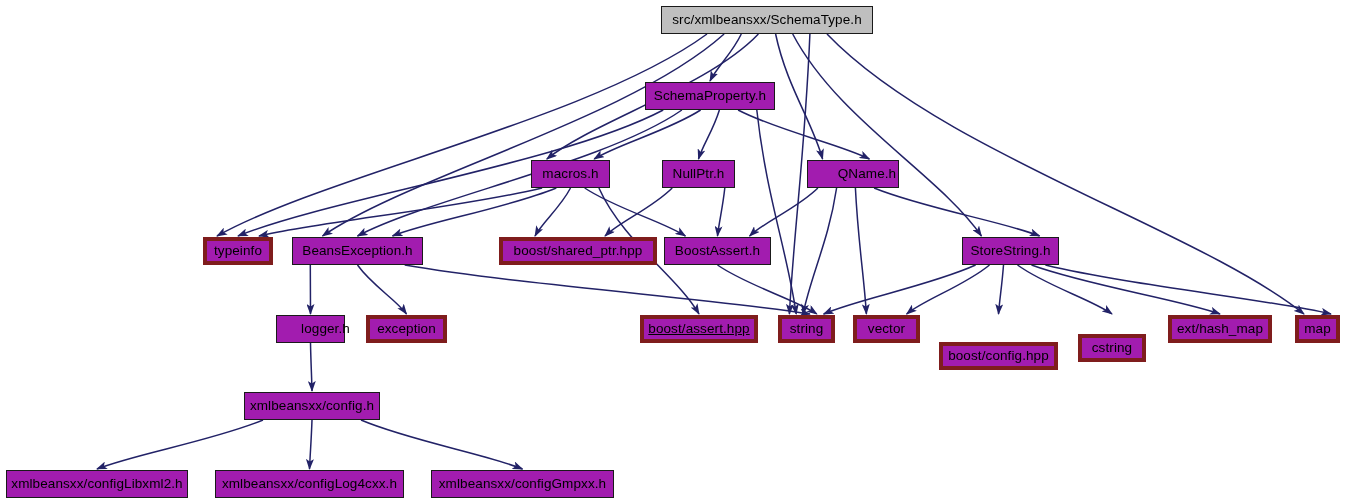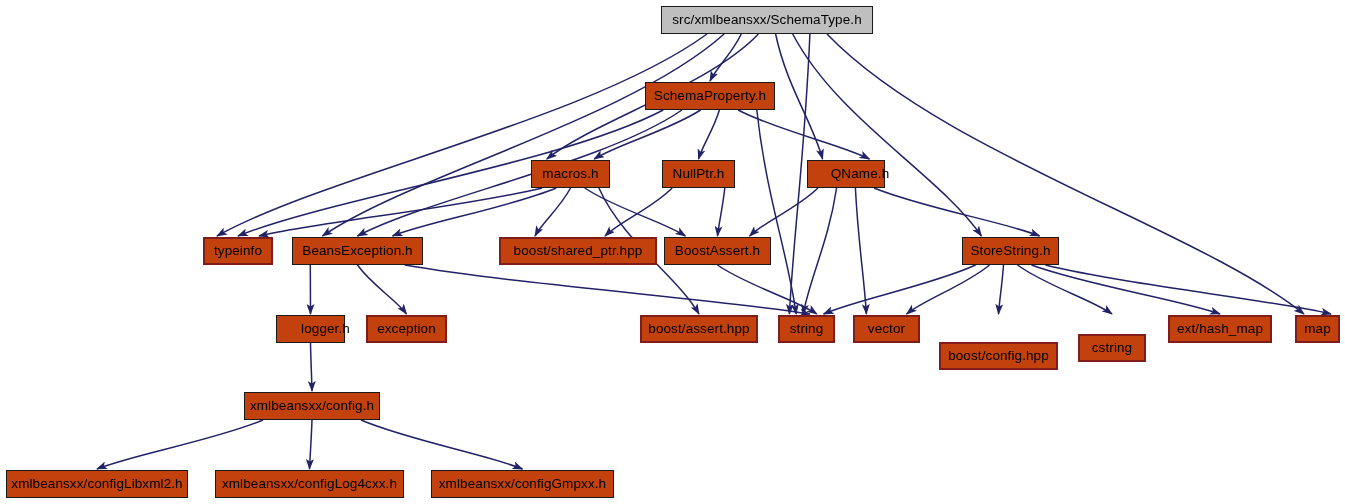--- a/index.html
+++ b/index.html
@@ -26,26 +26,26 @@
   }
   .node {
     position: absolute;
     box-sizing: border-box;
     display: flex;
     align-items: center;
     justify-content: center;
     font-size: 13.5px;
     line-height: 1;
     color: #000000;
-    background: #c2410c;
+    background: #a21caf;
     white-space: nowrap;
     letter-spacing: 0.1px;
   }
   .node.ext {
-    border: 2px solid #7f1d1d;
+    border: 4px solid #7f1d1d;
   }
   .node.internal {
     border: 1.6px solid #1a1a1a;
   }
   .node.root {
     border: 1.6px solid #1a1a1a;
     background: #bfbfbf;
   }
 </style>
 </head>
@@ -97,29 +97,29 @@
         <path d="M310.5,343.0 C310.9,363.2 311.7,376.6 312.0,391.0"></path>
         <path d="M263.0,420.0 C213.2,440.6 133.5,454.3 97.0,469.0"></path>
         <path d="M312.0,420.0 C311.3,440.6 310.1,454.3 309.5,469.0"></path>
         <path d="M361.0,420.0 C409.4,440.6 487.0,454.3 522.5,469.0"></path>
       </g>
   </svg>
 <div class="node root" style="left: 661px; top: 6px; width: 212px; height: 28px;">src/xmlbeansxx/SchemaType.h</div>
     <div class="node internal" style="left: 645px; top: 82px; width: 130px; height: 28px;">SchemaProperty.h</div>
     <div class="node internal" style="left: 531px; top: 160px; width: 79px; height: 28px;">macros.h</div>
     <div class="node internal" style="left: 662px; top: 160px; width: 73px; height: 28px;">NullPtr.h</div>
-    <div class="node internal" style="left: 807px; top: 160px; width: 78px; height: 28px; padding-left: 28px;">QName.h</div>
+    <div class="node internal" style="left: 807px; top: 160px; width: 92px; height: 28px; padding-left: 28px;">QName.h</div>
     <div class="node ext" style="left: 203px; top: 237px; width: 70px; height: 28px;">typeinfo</div>
     <div class="node internal" style="left: 292px; top: 237px; width: 131px; height: 28px;">BeansException.h</div>
     <div class="node ext" style="left: 499px; top: 237px; width: 158px; height: 28px;">boost/shared_ptr.hpp</div>
     <div class="node internal" style="left: 664px; top: 237px; width: 107px; height: 28px;">BoostAssert.h</div>
     <div class="node internal" style="left: 962px; top: 237px; width: 97px; height: 28px;">StoreString.h</div>
     <div class="node internal" style="left: 276px; top: 315px; width: 69px; height: 28px; padding-left: 30px;">logger.h</div>
     <div class="node ext" style="left: 366px; top: 315px; width: 81px; height: 28px;">exception</div>
-    <div class="node ext" style="left: 640px; top: 315px; width: 118px; height: 28px;">boost/assert.hpp</div>
+    <div class="node ext" style="left: 640px; top: 315px; width: 118px; height: 28px; text-decoration: underline;">boost/assert.hpp</div>
     <div class="node ext" style="left: 778px; top: 315px; width: 57px; height: 28px;">string</div>
     <div class="node ext" style="left: 853px; top: 315px; width: 67px; height: 28px;">vector</div>
     <div class="node ext" style="left: 939px; top: 315px; width: 119px; height: 28px; margin-top: 27px;">boost/config.hpp</div>
     <div class="node ext" style="left: 1078px; top: 315px; width: 68px; height: 28px; margin-top: 19px;">cstring</div>
     <div class="node ext" style="left: 1168px; top: 315px; width: 104px; height: 28px;">ext/hash_map</div>
     <div class="node ext" style="left: 1295px; top: 315px; width: 45px; height: 28px;">map</div>
     <div class="node internal" style="left: 244px; top: 392px; width: 136px; height: 28px;">xmlbeansxx/config.h</div>
     <div class="node internal" style="left: 6px; top: 470px; width: 182px; height: 28px;">xmlbeansxx/configLibxml2.h</div>
     <div class="node internal" style="left: 215px; top: 470px; width: 189px; height: 28px;">xmlbeansxx/configLog4cxx.h</div>
     <div class="node internal" style="left: 431px; top: 470px; width: 183px; height: 28px;">xmlbeansxx/configGmpxx.h</div>

